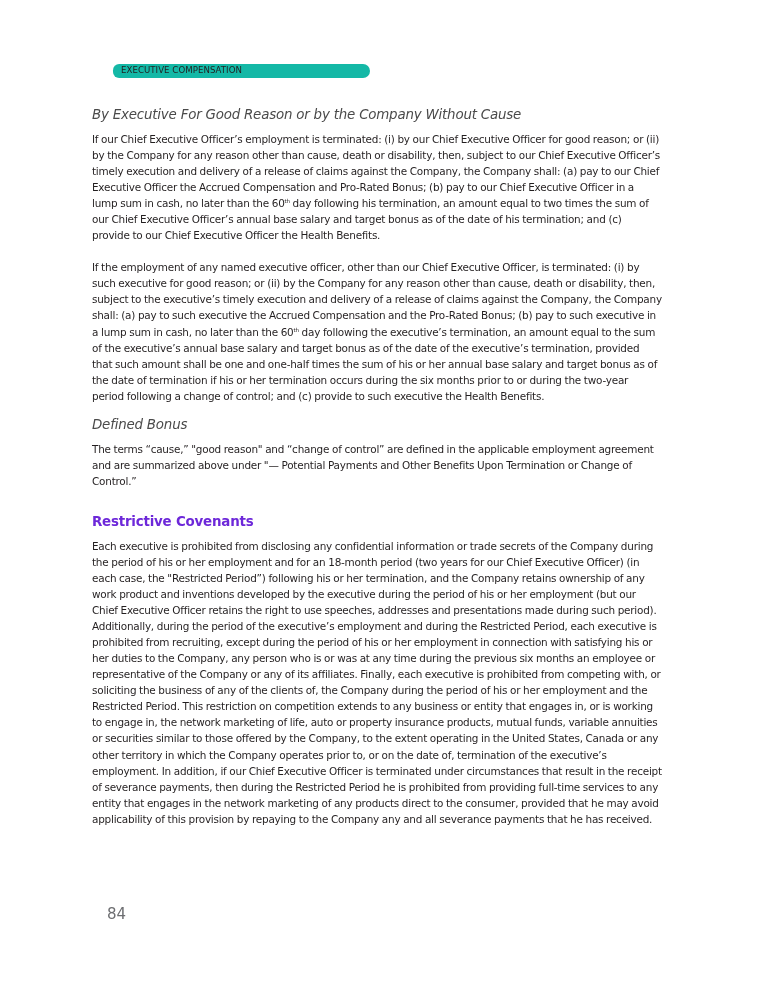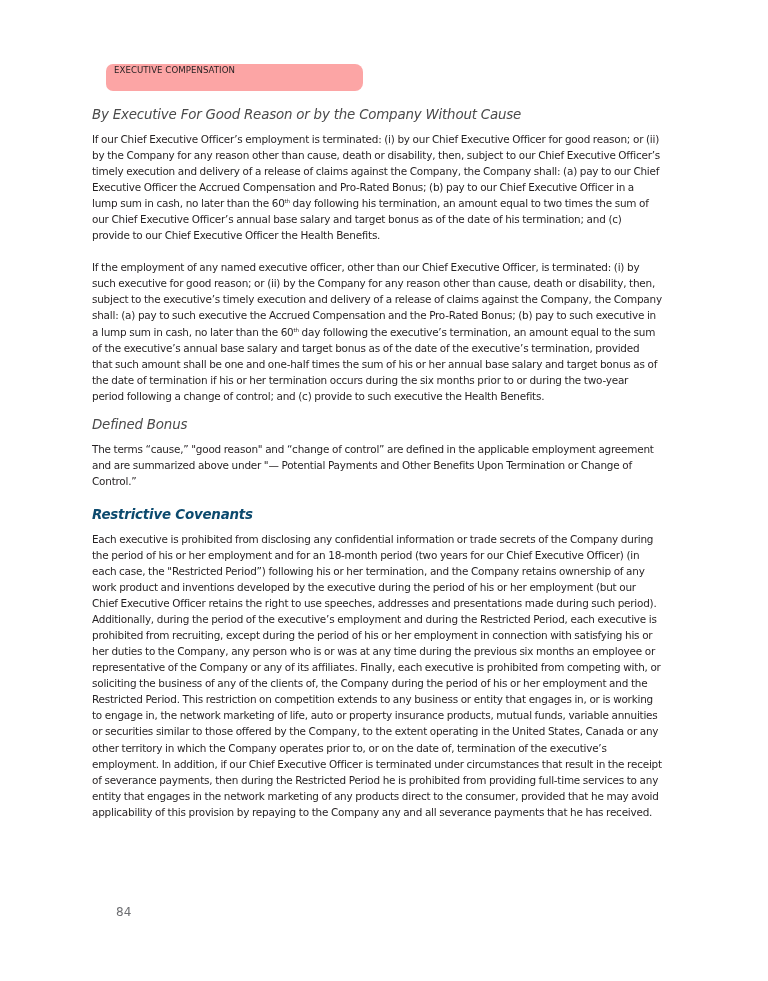--- a/index.html
+++ b/index.html
@@ -1,32 +1,32 @@
 <!DOCTYPE html>
 <html><head>
 <meta charset="utf-8">
 <style>
   html, body { margin: 0; padding: 0; background: #ffffff; }
   body { width: 768px; height: 981px; position: relative; overflow: hidden;
          font-family: "DejaVu Sans", sans-serif; color: #222; }
-  .section-bar { position: absolute; left: 106px; top: 64px; width: 257px; height: 27px;
-                 background: #fca5a5; border-radius: 0 8px 8px 0; border-top-left-radius: 7px; border-bottom-left-radius: 7px; }
+  .section-bar { position: absolute; left: 113px; top: 64px; width: 257px; height: 14px;
+                 background: #14b8a6; border-radius: 0 8px 8px 0; border-top-left-radius: 7px; border-bottom-left-radius: 7px; }
   .section-bar span { position: absolute; left: 8px; top: 1px; font-size: 8.6px; color: #231f20;
                       letter-spacing: 0.05px; white-space: nowrap; }
   .content { position: absolute; left: 92px; top: 106px; width: 570px; }
   h2.sub { font-weight: normal; font-style: italic; font-size: 13.4px; color: #4a4a4a;
            margin: 0 0 7px 0; letter-spacing: -0.2px; line-height: 18px; font-family: "DejaVu Sans", sans-serif; font-weight: 300; }
-  h2.bold { font-weight: bold; font-style: italic; font-size: 13.4px; color: #0c4a6e;
-            margin: 4px 0 7px 0; line-height: 18px; letter-spacing: -0.2px; }
+  h2.bold { font-weight: bold; font-size: 13.4px; color: #6d28d9;
+            margin: 11px 0 7px 0; line-height: 18px; letter-spacing: -0.2px; }
   p { margin: 0; font-size: 10.45px; line-height: 16.05px; color: #231f20; letter-spacing: -0.22px; word-spacing: -0.3px; }
   .gap1 { height: 16px; }
   .gap2 { height: 12px; }
   .gap3 { height: 13px; }
   sup { font-size: 5.5px; vertical-align: 4px; line-height: 0; }
-  .page-num { position: absolute; left: 116px; top: 905px; font-size: 12px; color: #6d6e71; }
+  .page-num { position: absolute; left: 107px; top: 905px; font-size: 15px; color: #6d6e71; }
 </style>
 </head>
 <body>
 
 <div class="section-bar">
   <span>EXECUTIVE COMPENSATION</span>
 </div>
 
 <div class="content">
 

